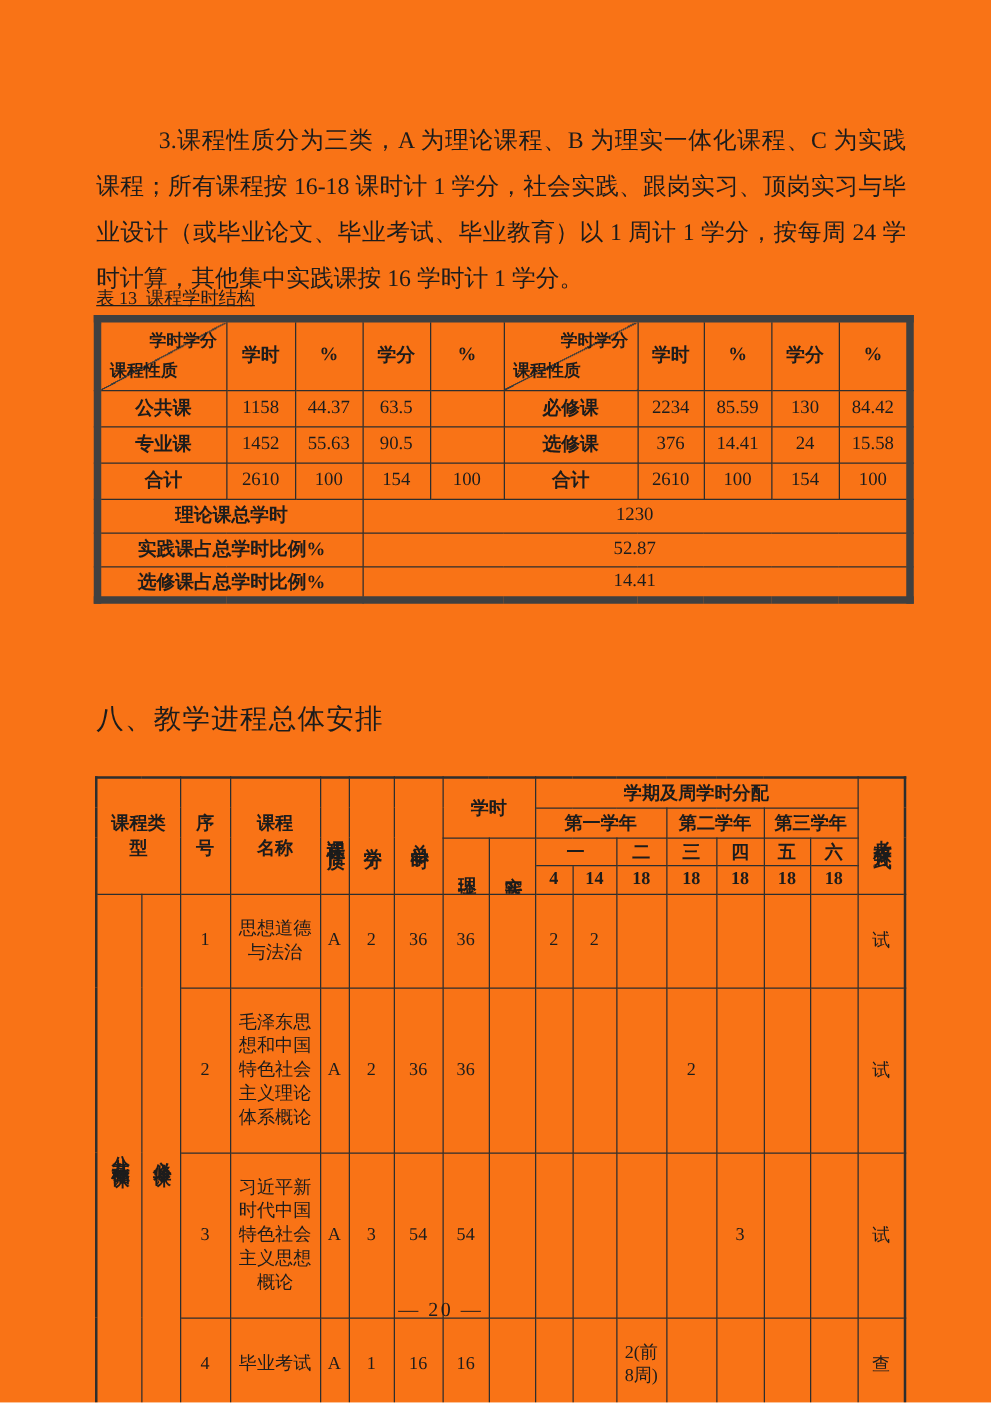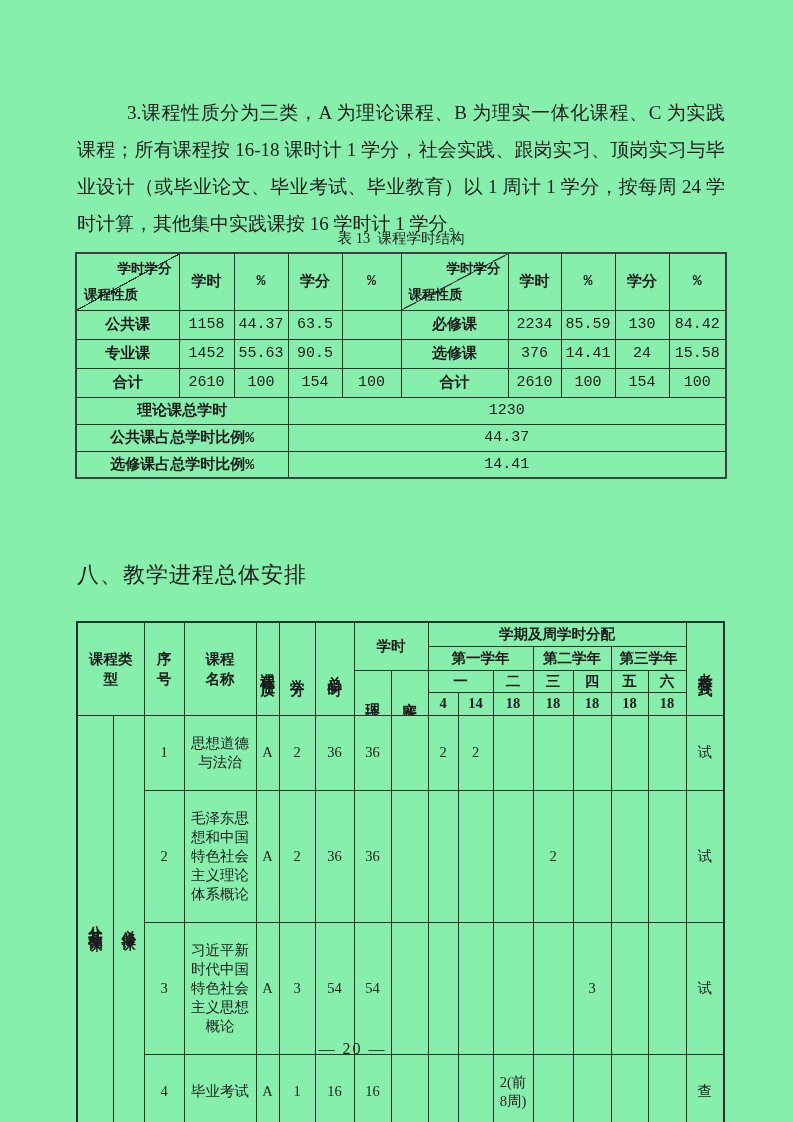--- a/index.html
+++ b/index.html
@@ -1,29 +1,29 @@
 <!DOCTYPE html>
 <html><head>
 <meta charset="utf-8">
 <style>
   html,body{margin:0;padding:0;background:#ffffff;}
-  .page{position:relative;width:793px;height:1122px;background:#86efac;color:#1c1c1c;
+  .page{position:relative;width:793px;height:1122px;background:#f97316;color:#1c1c1c;
         font-family:"Liberation Serif","DejaVu Serif",serif;overflow:hidden;}
 
   .para{position:absolute;left:77px;top:94px;width:648px;font-size:19px;line-height:37px;
         text-align:justify;text-indent:50px;}
 
-  .t13-caption{position:absolute;left:77px;top:229px;width:648px;text-align:center;
-        font-size:14.5px;white-space:pre;}
+  .t13-caption{position:absolute;left:77px;top:229px;width:648px;
+        font-size:14.5px;white-space:pre;text-decoration:underline;}
 
   table{border-collapse:collapse;table-layout:fixed;}
   td{border:1px solid #2e2e2e;text-align:center;vertical-align:middle;padding:1px 2px;
      overflow:hidden;}
 
-  .t13{position:absolute;left:75px;top:252px;width:650px;font-size:15px;border:2px solid #404040;font-family:Liberation Mono, monospace;}
+  .t13{position:absolute;left:75px;top:252px;width:650px;font-size:15px;border:6px solid #404040;}
   .t13 .hrow{height:57px;}
   .t13 .drow{height:29px;}
   .t13 .srow{height:27px;}
   .t13 .lbl{font-weight:bold;}
   .t13 .hd{font-weight:bold;}
   .diag{position:relative;font-weight:bold;
         background-image:linear-gradient(to bottom right,
           transparent calc(50% - 0.6px), #3a3a3a calc(50% - 0.6px),
           #3a3a3a calc(50% + 0.6px), transparent calc(50% + 0.6px));}
   .diag .dt{position:absolute;top:6px;right:7px;font-size:13.5px;}
@@ -126,22 +126,22 @@
       <td>2610</td>
       <td>100</td>
       <td>154</td>
       <td>100</td>
     </tr>
     <tr class="srow">
       <td class="lbl" colspan="3">理论课总学时</td>
       <td colspan="7">1230</td>
     </tr>
     <tr class="srow">
-      <td class="lbl" colspan="3">公共课占总学时比例%</td>
-      <td colspan="7">44.37</td>
+      <td class="lbl" colspan="3">实践课占总学时比例%</td>
+      <td colspan="7">52.87</td>
     </tr>
     <tr class="srow">
       <td class="lbl" colspan="3">选修课占总学时比例%</td>
       <td colspan="7">14.41</td>
     </tr>
   </tbody>
     </table>
 
   <div class="sec-head">八、教学进程总体安排</div>
 

